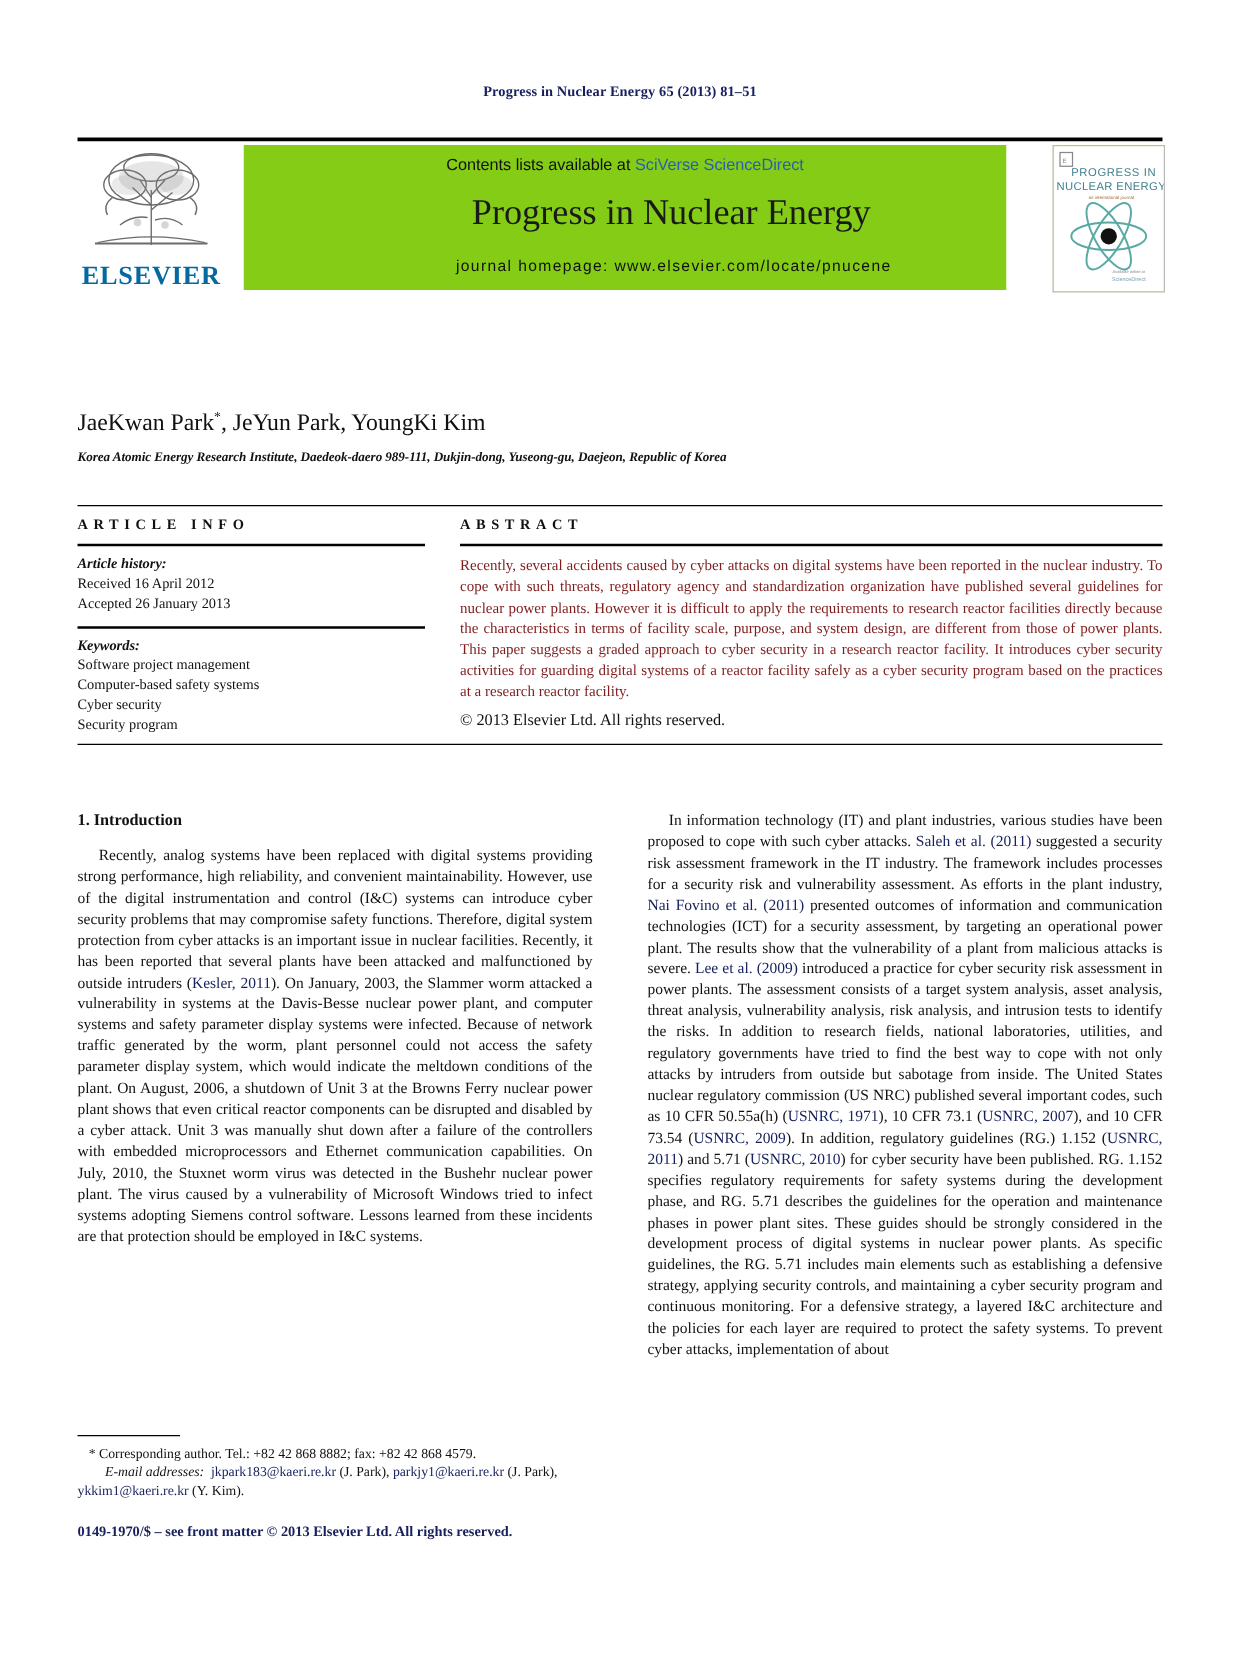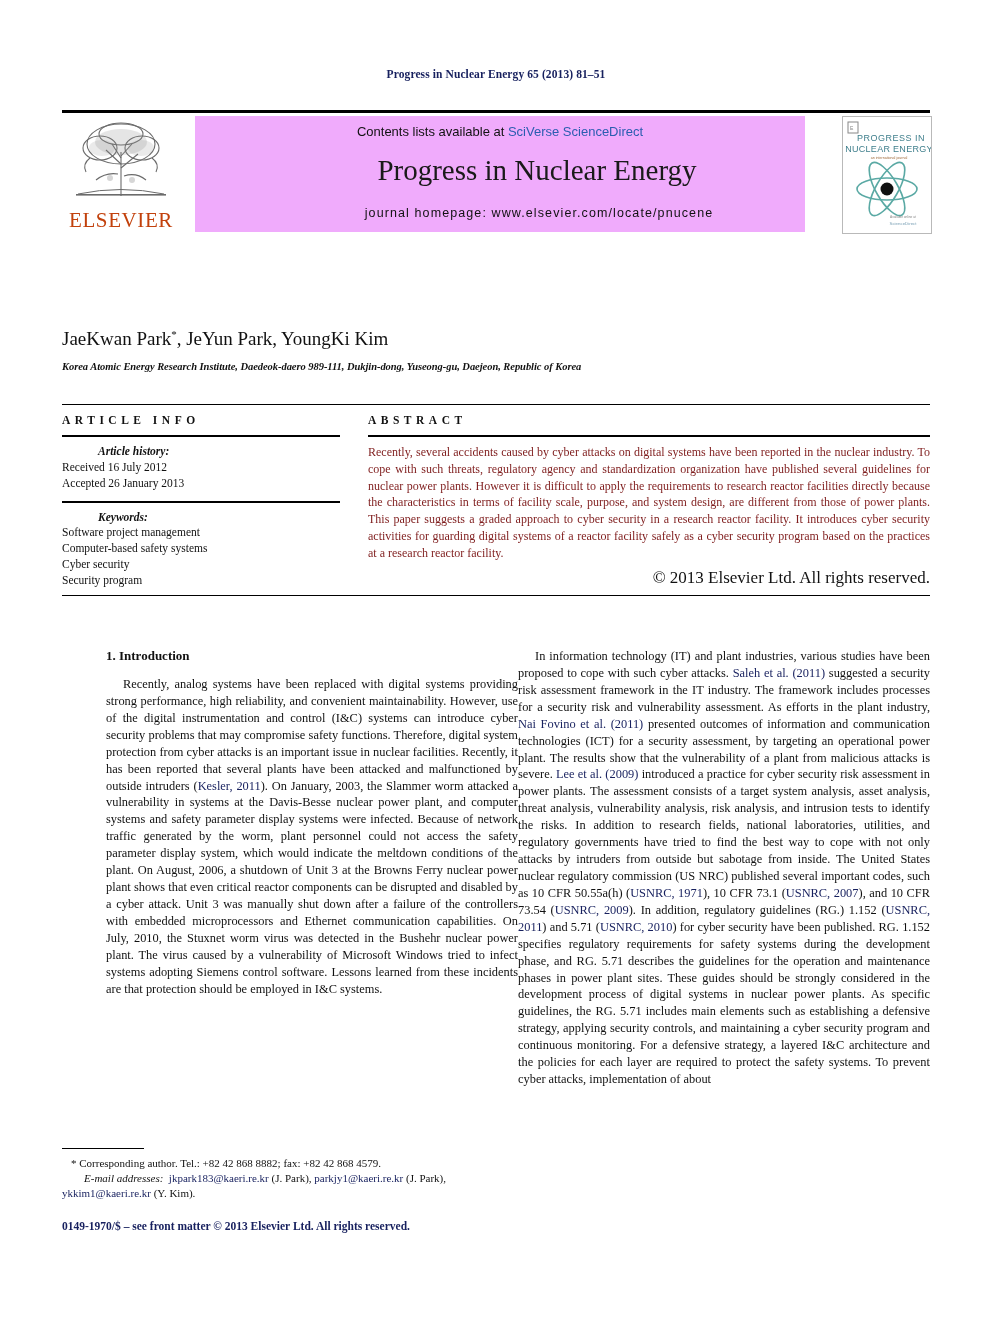--- a/index.html
+++ b/index.html
@@ -68,29 +68,30 @@
   }
   .elsevier-word {
     position: absolute;
     left: 0;
     top: 92px;
     width: 118px;
     text-align: center;
     font-family: "Liberation Serif", "DejaVu Serif", serif;
     font-size: 21px;
     letter-spacing: 0.6px;
-    color: #c2410c;
+    color: #0369a1;
+    font-weight: bold;
   }
   .contents-box {
     position: absolute;
     left: 133px;
     top: 6px;
     width: 610px;
     height: 116px;
-    background: #f0abfc;
+    background: #84cc16;
   }
   .contents-line {
     position: absolute;
     left: 0;
     top: 8px;
     width: 610px;
     text-align: center;
     font-family: "Liberation Sans", sans-serif;
     font-size: 13px;
     color: #111111;
@@ -209,54 +210,53 @@
     height: 2px;
     background: #000000;
     margin: 9px 0 7px 0;
   }
   .info-label {
     font-size: 11.5px;
     font-style: italic;
     font-weight: bold;
     color: #111;
     line-height: 1.38;
-    margin-left: 36px;
   }
   .info-line {
     font-size: 11.5px;
     color: #111;
     line-height: 1.38;
   }
   .abstract-text {
     font-size: 12px;
     line-height: 1.4;
     text-align: justify;
     color: #7f1d1d;
   }
   .copyright {
-    font-size: 17px;
-    text-align: right;
+    font-size: 13px;
+    text-align: left;
     margin-top: 6px;
     color: #111;
   }
 
   
   .body-cols {
     position: absolute;
     left: 62px;
     top: 648px;
     width: 868px;
     height: 560px;
   }
   .bcol {
     position: absolute;
     top: 0;
     width: 412px;
   }
-  .bcol.left { left: 0; margin-left: 44px; }
+  .bcol.left { left: 0; }
   .bcol.right { left: 456px; }
   .sect-title {
     font-size: 13px;
     font-weight: bold;
     color: #111;
     margin: 0 0 12px 0;
   }
   .para {
     font-size: 12.4px;
     line-height: 1.365;
@@ -388,21 +388,21 @@
   </div>
   <div class="affiliation">Korea Atomic Energy Research Institute, Daedeok-daero 989-111, Dukjin-dong, Yuseong-gu, Daejeon, Republic of Korea</div>
 
   <div class="band">
     <div class="band-top-rule"></div>
 
     <div class="col-info">
       <div class="sec-head">ARTICLE INFO</div>
       <div class="thin-rule"></div>
       <div class="info-label">Article history:</div>
-      <div class="info-line">Received 16 July 2012</div>
+      <div class="info-line">Received 16 April 2012</div>
       <div class="info-line">Accepted 26 January 2013</div>
       <div class="thin-rule"></div>
       <div class="info-label">Keywords:</div>
       <div class="info-line">Software project management</div>
       <div class="info-line">Computer-based safety systems</div>
       <div class="info-line">Cyber security</div>
       <div class="info-line">Security program</div>
     </div>
 
     <div class="col-abstract">

